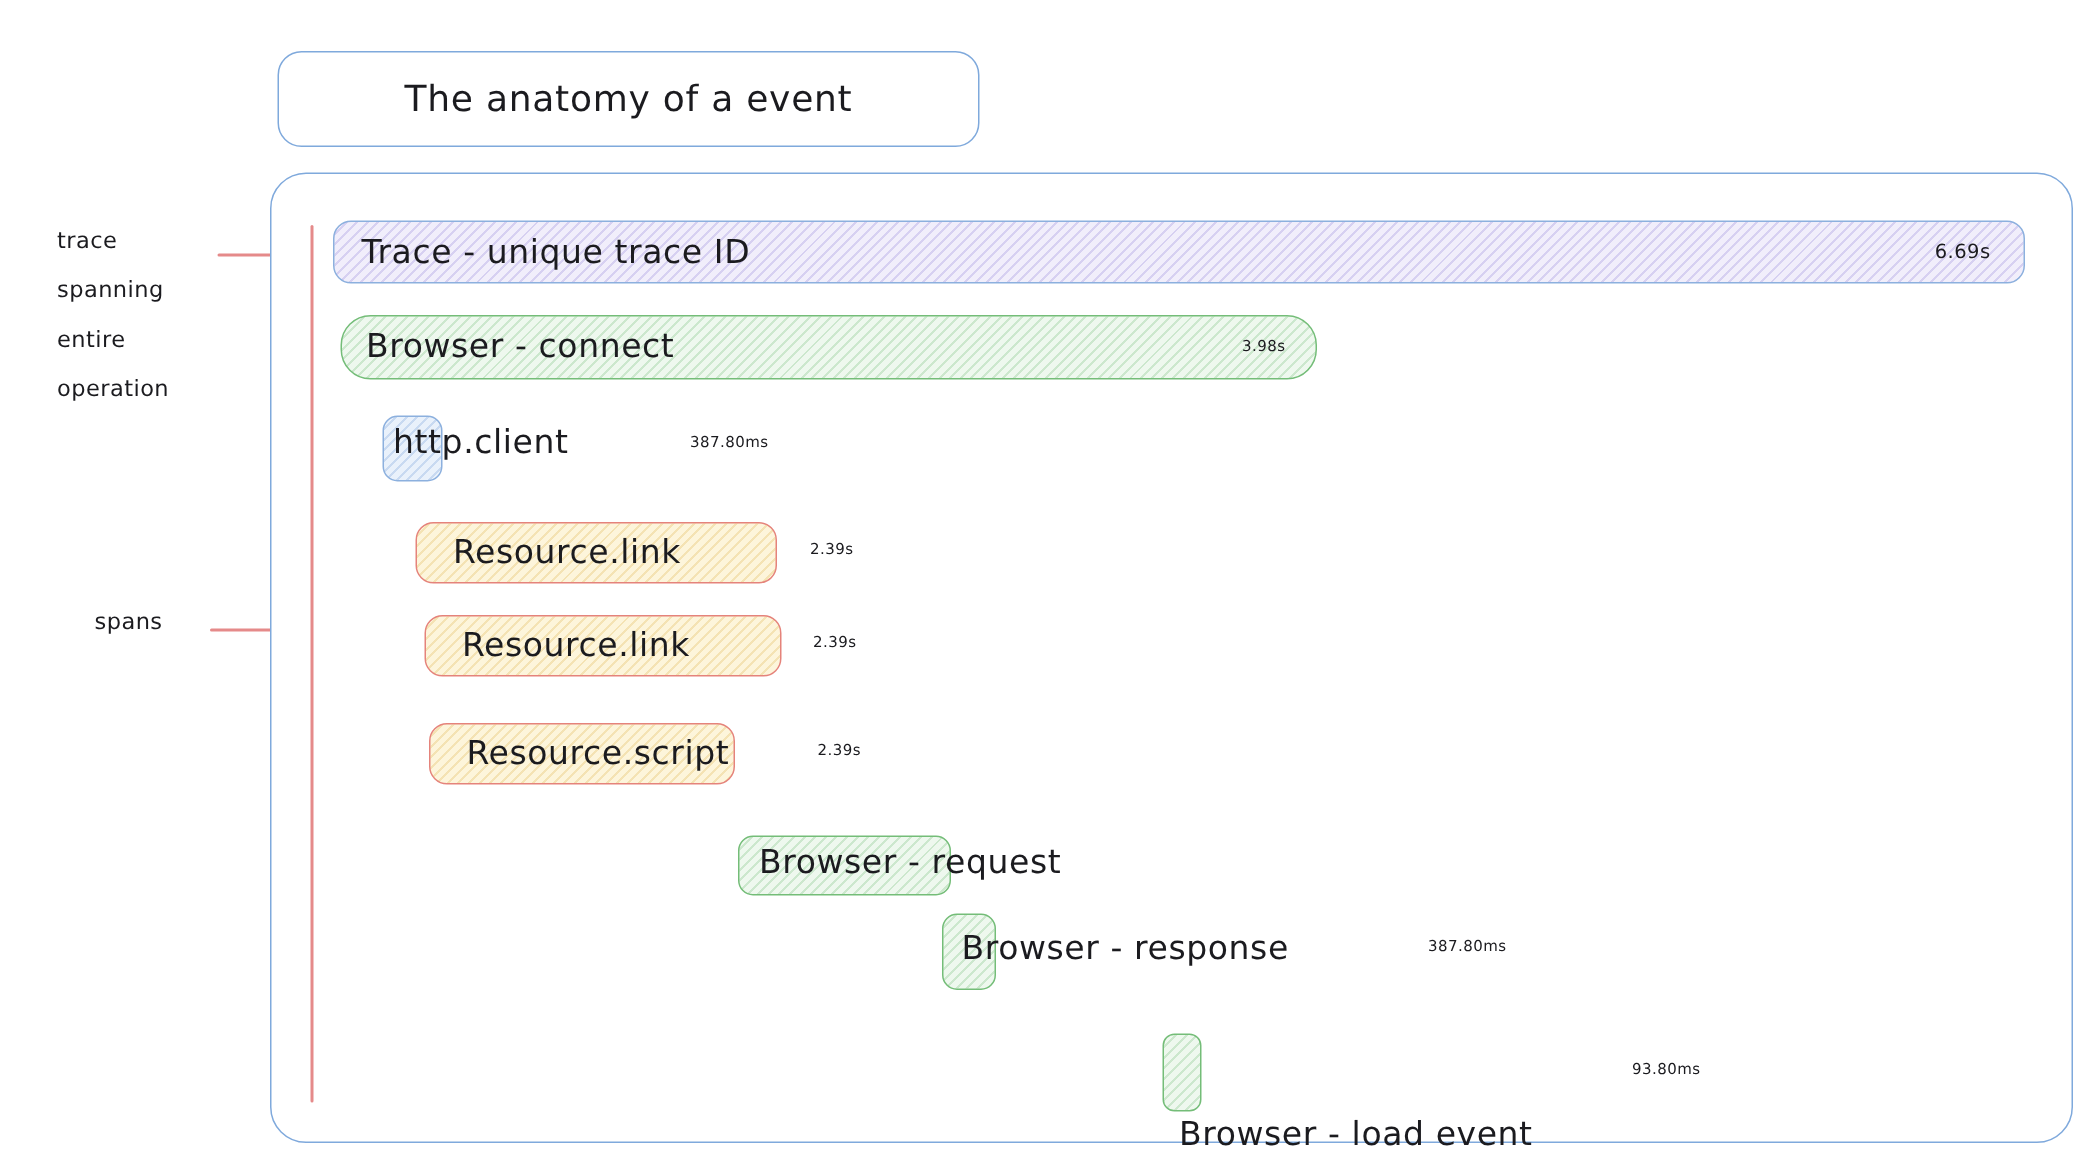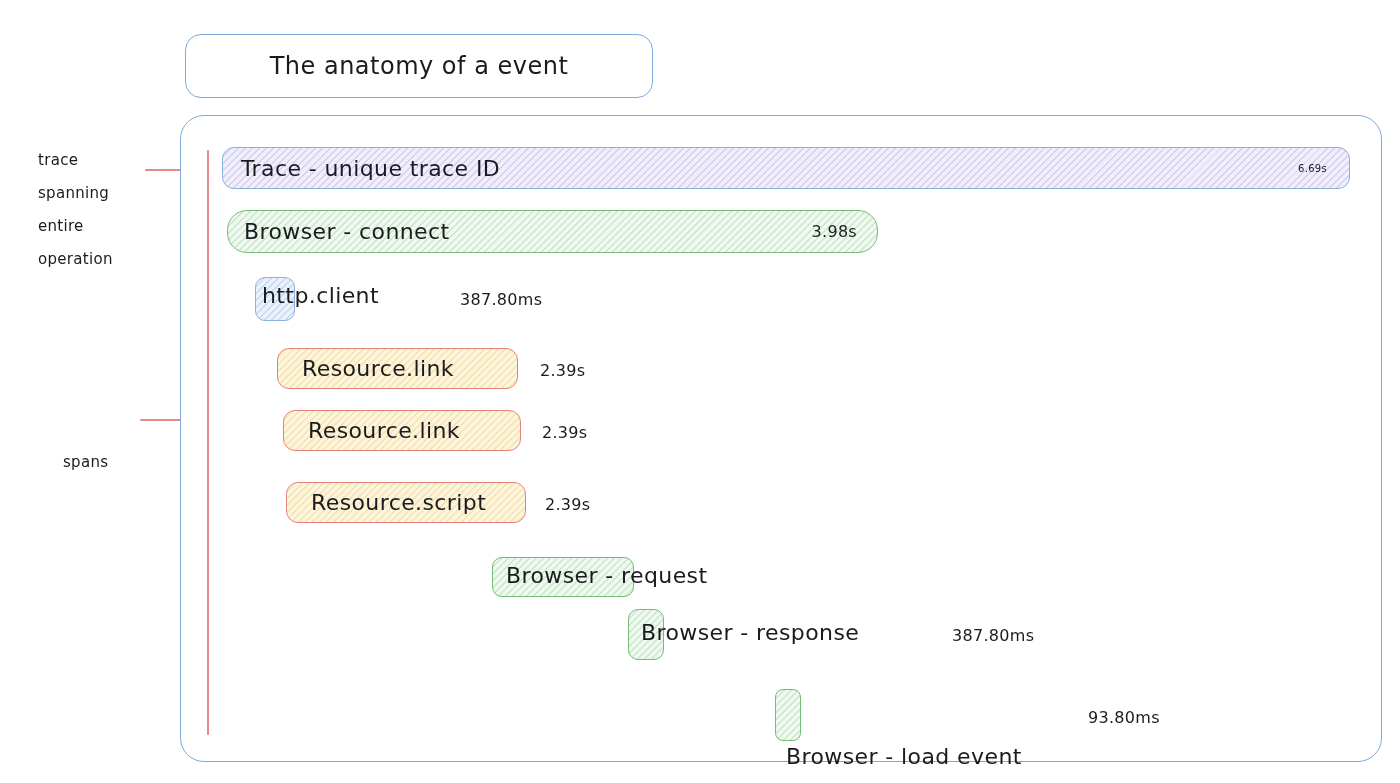--- a/index.html
+++ b/index.html
@@ -33,21 +33,21 @@
   }
   .hline { height: 2px; background: #e58a8a; border-radius: 1px; }
   .hline-trace { left: 145px; top: 169px; width: 64px; }
   .hline-spans { left: 140px; top: 419px; width: 72px; }
 
   .annotation {
     font-size: 15px; line-height: 33px; white-space: pre-line;
     letter-spacing: 0.3px;
   }
   .annotation-trace { left: 38px; top: 144px; width: 150px; }
-  .annotation-spans { left: 63px; top: 398px; margin-top: 48px; }
+  .annotation-spans { left: 63px; top: 398px; }
 
   
   .hatch-purple {
     background-color: #f1eefb;
     background-image: repeating-linear-gradient(135deg,
       rgba(154,140,219,0.30) 0 1.4px, transparent 1.4px 5px);
     border: 1.6px solid #8cb0de;
   }
   .hatch-green {
     background-color: #eef8ee;
@@ -62,29 +62,29 @@
     border: 1.6px solid #e5837b;
   }
   .hatch-blue {
     background-color: #e9f1fb;
     background-image: repeating-linear-gradient(135deg,
       rgba(124,163,218,0.30) 0 1.4px, transparent 1.4px 5px);
     border: 1.6px solid #8cb0de;
   }
 
   .span-label { font-size: 22px; letter-spacing: 0.4px; white-space: nowrap; }
-  .duration  { font-size: 16px; letter-spacing: 0.3px; white-space: nowrap; }
+  .duration  { font-size: 10px; letter-spacing: 0.3px; white-space: nowrap; }
 
   
   .trace-bar {
     left: 222px; top: 147px; width: 1128px; height: 42px;
     border-radius: 12px; display: flex; align-items: center;
     justify-content: space-between; padding: 0 22px 0 18px; box-sizing: border-box;
   }
-  .trace-bar .duration { font-size: 10px; }
+  .trace-bar .duration { font-size: 13px; }
 
   
   .connect-bar {
     left: 227px; top: 210px; width: 651px; height: 43px;
     border-radius: 20px; display: flex; align-items: center;
     justify-content: space-between; padding: 0 20px 0 16px; box-sizing: border-box;
   }
 
   
   .http-box { left: 255px; top: 277px; width: 38px; height: 42px; border-radius: 10px; }
@@ -93,21 +93,21 @@
 
   
   .resource-box {
     height: 41px; border-radius: 12px;
     display: flex; align-items: center; padding-left: 24px; box-sizing: border-box;
   }
   .res1 { left: 277px; top: 348px; width: 241px; }
   .res1-dur { left: 540px; top: 361px; }
   .res2 { left: 283px; top: 410px; width: 238px; }
   .res2-dur { left: 542px; top: 423px; }
-  .res3 { left: 286px; top: 482px; width: 240px; }
+  .res3 { left: 286px; top: 482px; width: 204px; }
   .res3-dur { left: 545px; top: 495px; }
 
   
   .request-box { left: 492px; top: 557px; width: 140px; height: 38px; border-radius: 10px; }
   .request-label { left: 506px; top: 563px; }
 
   .response-box { left: 628px; top: 609px; width: 34px; height: 49px; border-radius: 10px; }
   .response-label { left: 641px; top: 620px; }
   .response-duration { left: 952px; top: 626px; }
 

